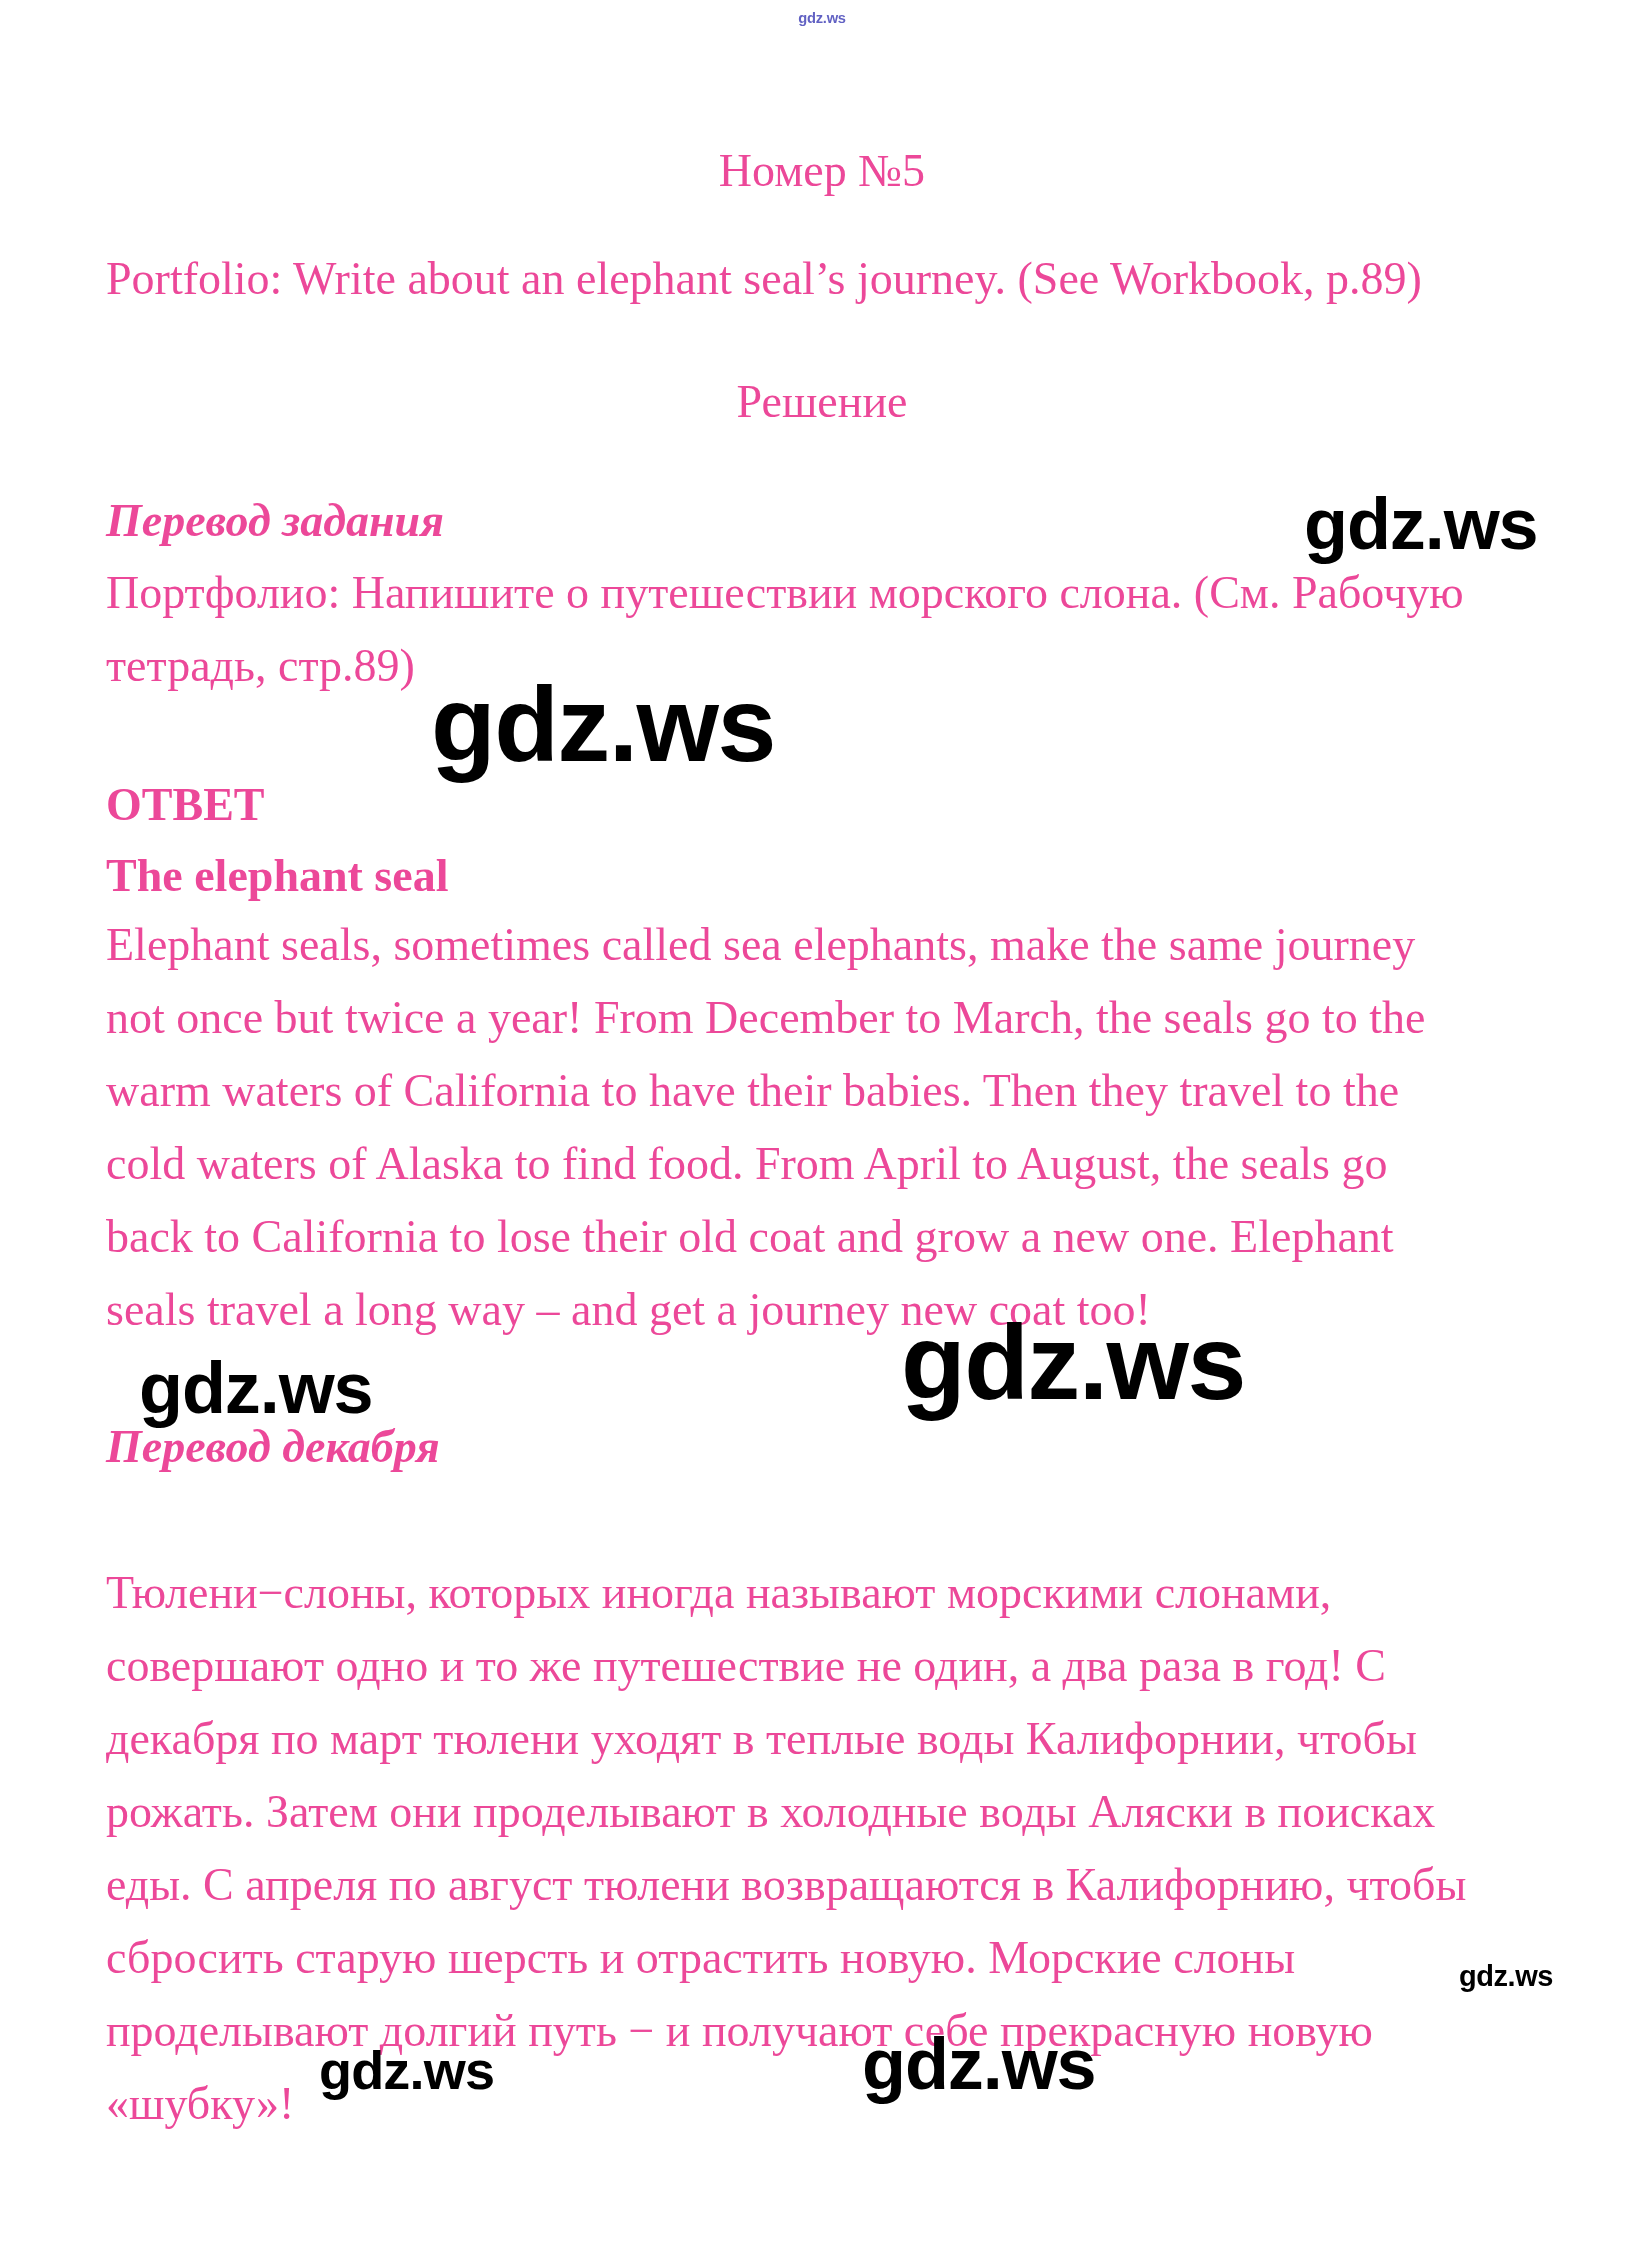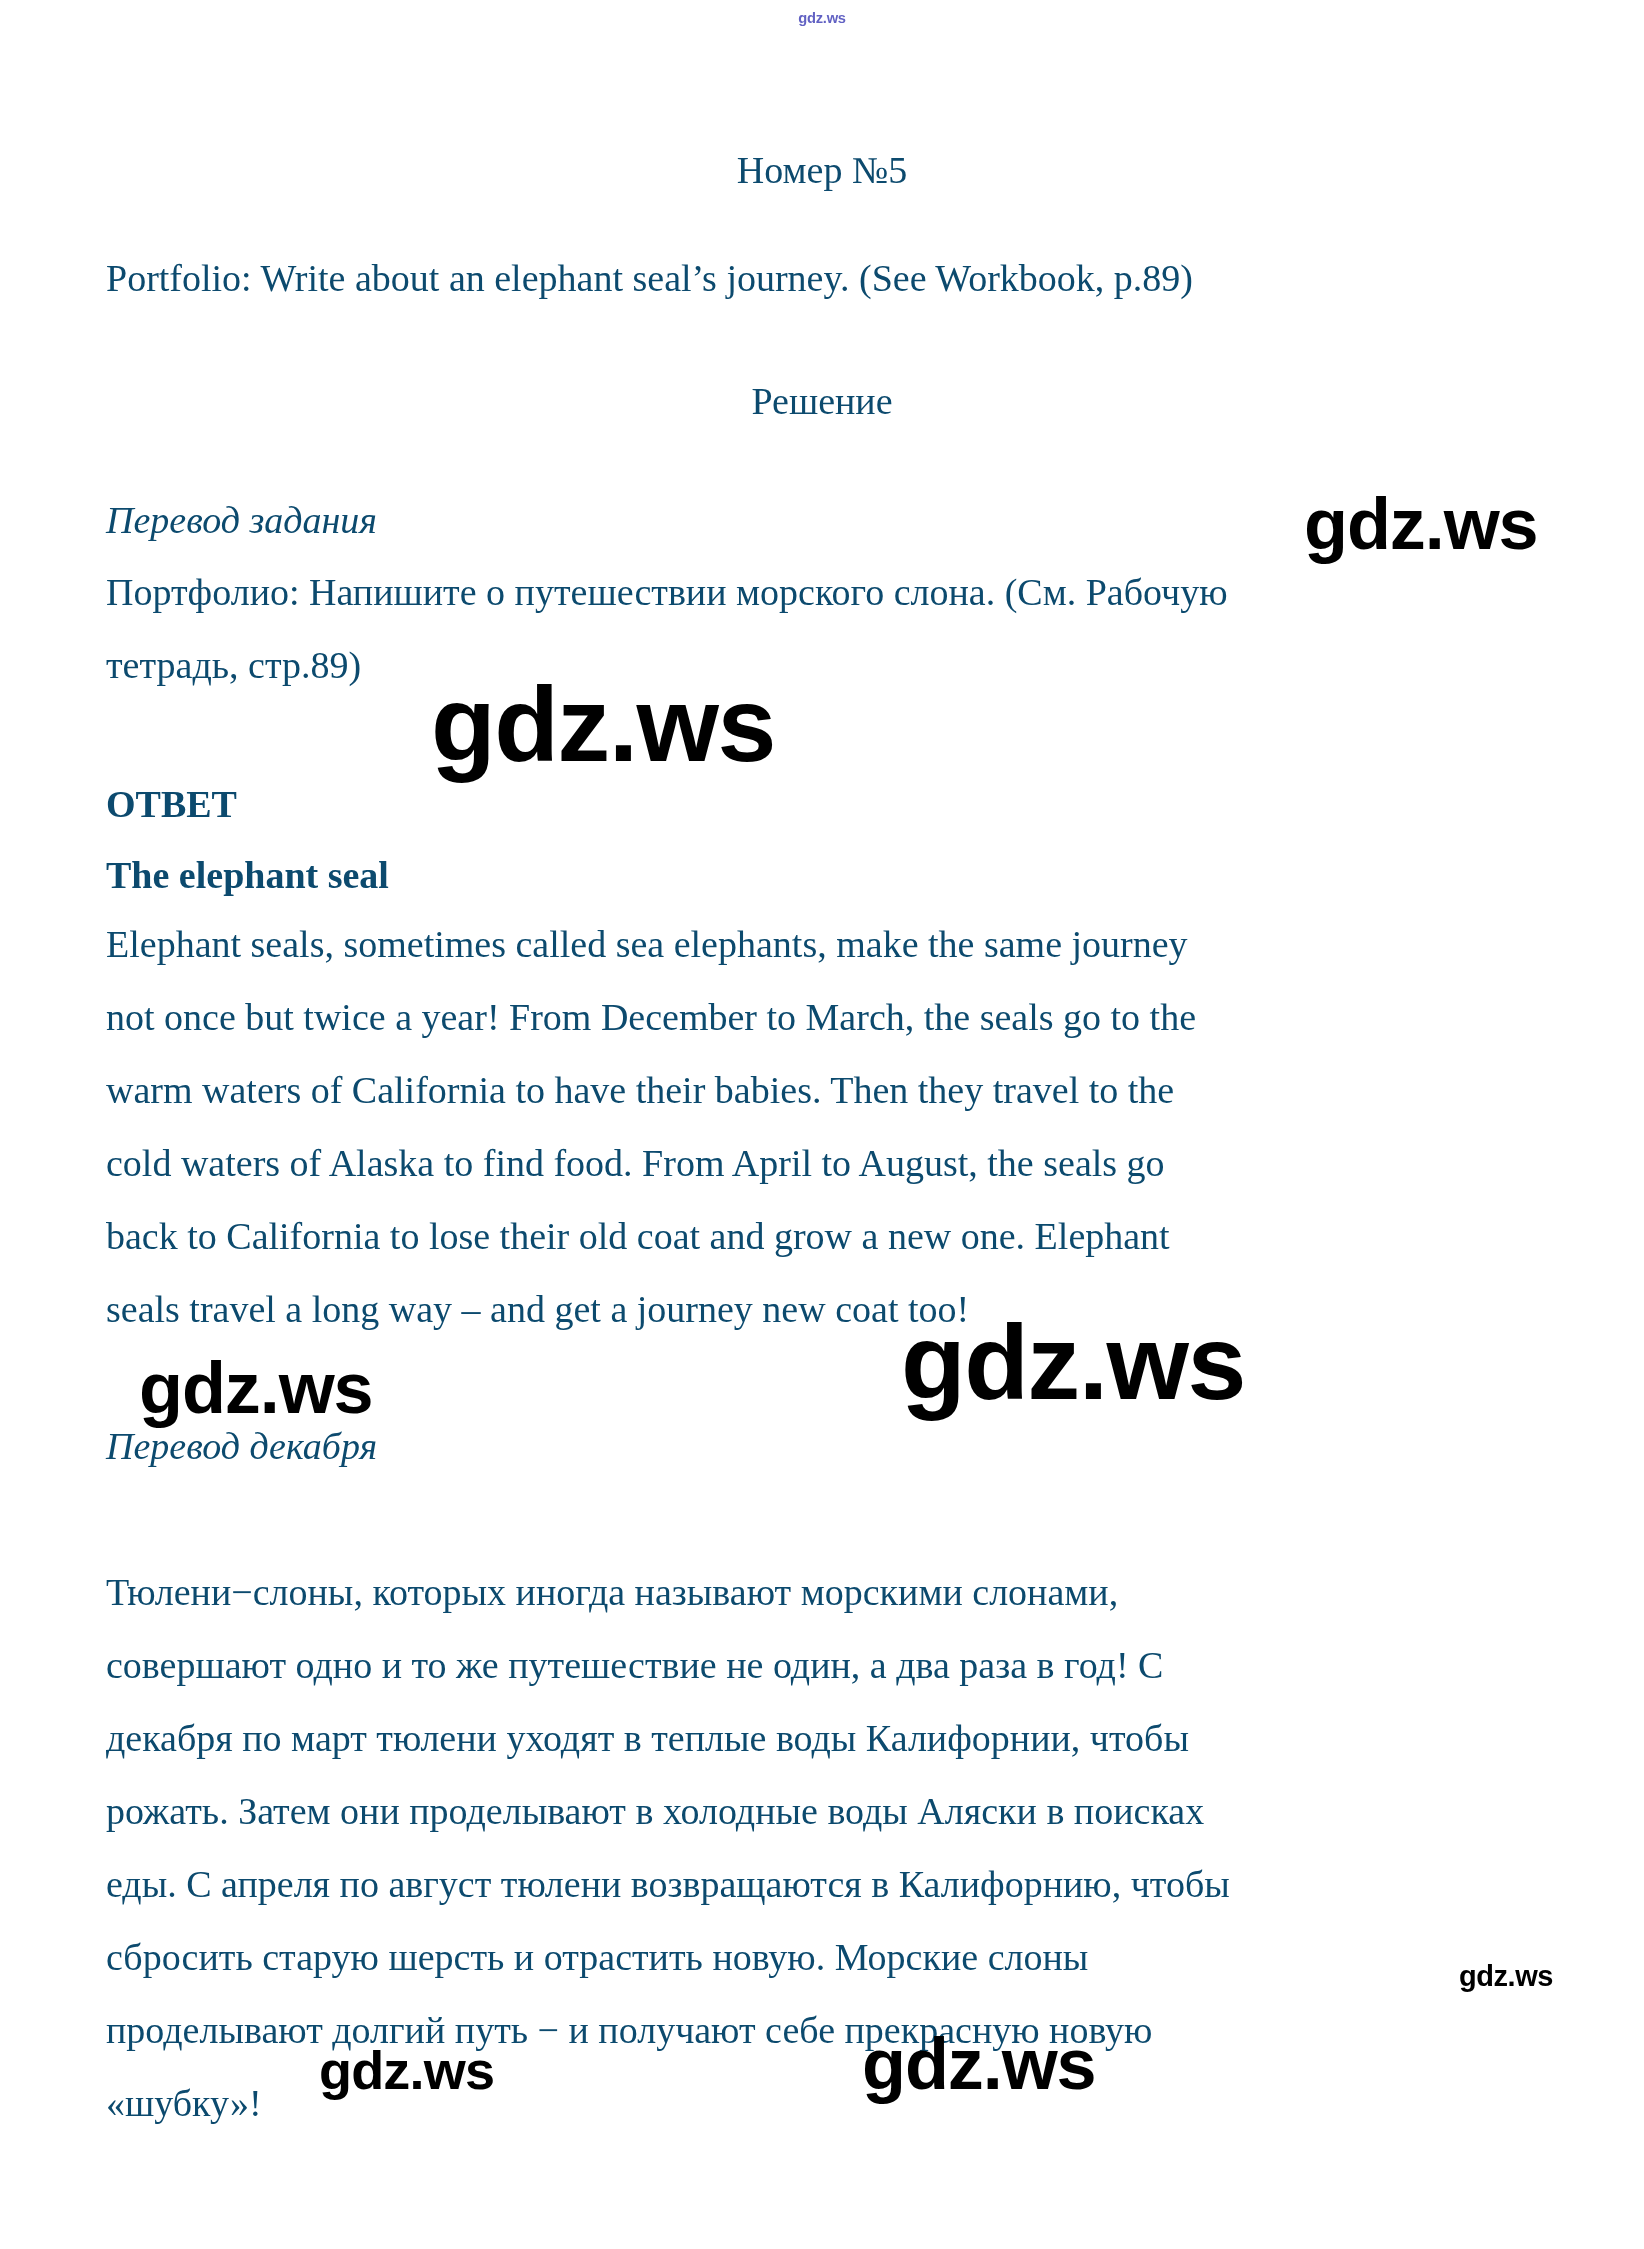--- a/index.html
+++ b/index.html
@@ -13,32 +13,32 @@
     height: 2250px;
     background: #ffffff;
     color: #111111;
     font-family: "Liberation Serif", serif;
     overflow: hidden;
   }
   
   .t, .h-bold, .h-italic, .t-center {
     position: absolute;
     left: 106px;
-    font-size: 38px;
+    font-size: 46px;
     line-height: 73px;
     white-space: nowrap;
-    color: #0c4a6e;
+    color: #ec4899;
   }
   .t-center {
     left: 0;
     right: 0;
     text-align: center;
   }
   .h-bold   { font-weight: bold; }
-  .h-italic { font-weight: normal; font-style: italic; }
+  .h-italic { font-weight: bold; font-style: italic; }
   
   .wm {
     position: absolute;
     font-family: "Liberation Sans", sans-serif;
     font-weight: 700;
     line-height: 1;
     letter-spacing: -0.015em;
     color: #000000;
     white-space: nowrap;
     margin-top: 8px;

